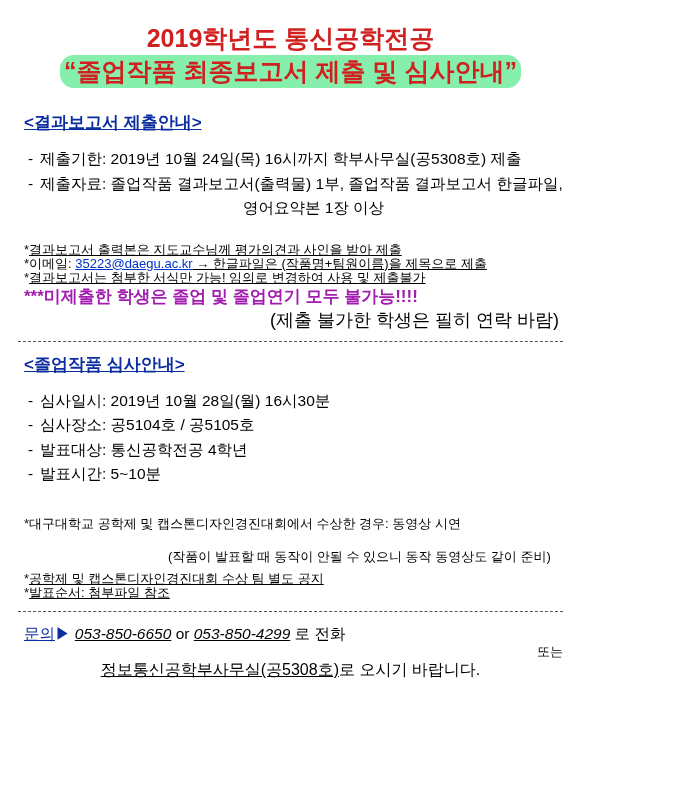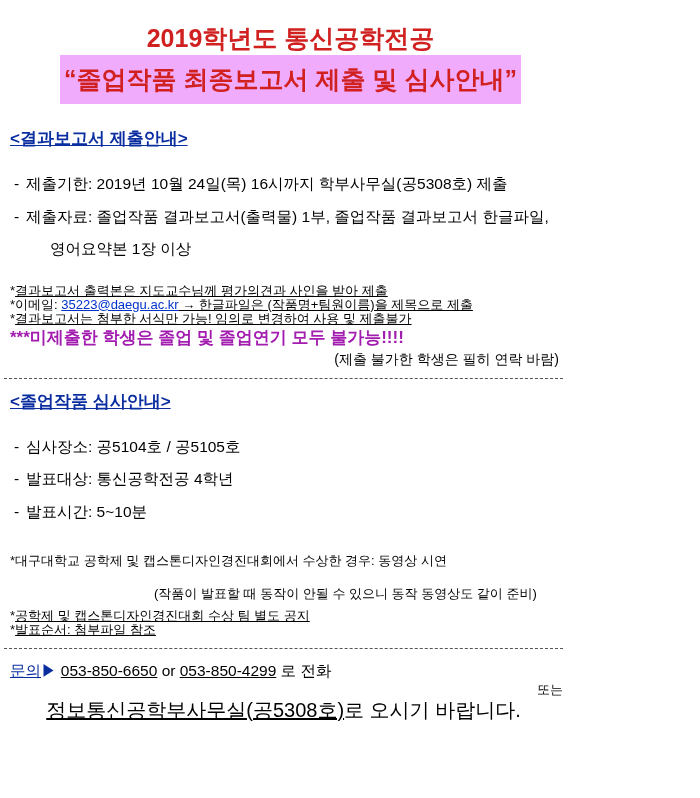--- a/index.html
+++ b/index.html
@@ -31,49 +31,51 @@
   .title-line {
     display: inline-block;
     font-family: "Liberation Sans", sans-serif;
     font-weight: bold;
     font-size: 25px;
     line-height: 1.32;
     color: #d02020;
     letter-spacing: 0px;
   }
   .title-line.hl {
-    background: #f0abfc;
-    padding: 8px 4px;
+    background: #86efac;
+    padding: 0 4px;
+    border-radius: 14px;
   }
 
   
   .body-wrap {
-    padding: 0 18px 0 4px;
+    padding: 0 18px 0 18px;
     margin-top: 26px;
     font-size: 15.5px;
     line-height: 1.0;
   }
 
   .section-head {
     color: #0a2ea0;
     font-weight: bold;
     font-size: 17px;
     text-decoration: underline;
     margin: 0 0 12px 6px;
     display: inline-block;
   }
 
   .row {
-    margin: 17px 0 9px 10px;
+    margin: 8px 0 9px 10px;
     font-size: 15.5px;
     color: #000;
     white-space: nowrap;
   }
   .row.indent {
     margin-left: 46px;
+    text-align: center;
   }
   .dash {
     display: inline-block;
     width: 12px;
   }
 
   .star-row {
     margin: 0 0 1px 6px;
     font-size: 13px;
     white-space: nowrap;
@@ -90,21 +92,21 @@
   }
   .warn {
     color: #a21caf;
     font-weight: bold;
     font-size: 17px;
     margin: 4px 0 6px 6px;
     white-space: nowrap;
   }
   .rightnote {
     text-align: right;
-    font-size: 14px;
+    font-size: 18px;
     margin: 0 4px 6px 0;
   }
   .divider {
     border: none;
     border-top: 1px dashed #555;
     margin: 12px 0 14px 0;
   }
   .small-note {
     font-size: 13px;
     margin: 20px 0 9px 150px;
@@ -117,29 +119,30 @@
   }
   .contact-label {
     color: #0a2ea0;
     text-decoration: underline;
   }
   .arrow {
     color: #0a2ea0;
   }
   .phone {
     text-decoration: underline;
+    font-style: italic;
   }
   .center-small {
     text-align: right;
     font-size: 13px;
     margin: 2px 0 4px 0;
   }
   .center-line {
     text-align: center;
-    font-size: 20px;
+    font-size: 16px;
     margin: 0;
   }
   .center-line .ul {
     text-decoration: underline;
   }
   .gap-m { height: 18px; }
   .gap-l { height: 26px; }
 </style>
 </head>
 <body>
@@ -184,20 +187,23 @@
       <div class="warn">***미제출한 학생은 졸업 및 졸업연기 모두 불가능!!!!</div>
       <div class="rightnote">(제출 불가한 학생은 필히 연락 바람)</div>
     </div>
 
     <hr class="divider">
 
     <div>
       <div class="section-head">&lt;졸업작품 심사안내&gt;</div>
 
       <div class="row">
+        <span class="dash">-</span><span>심사일시: 2019년 10월 28일(월) 16시30분</span>
+      </div>
+      <div class="row">
         <span class="dash">-</span><span>심사장소: 공5104호 / 공5105호</span>
       </div>
       <div class="row">
         <span class="dash">-</span><span>발표대상: 통신공학전공 4학년</span>
       </div>
       <div class="row">
         <span class="dash">-</span><span>발표시간: 5~10분</span>
       </div>
 
       <div class="gap-l"></div>

